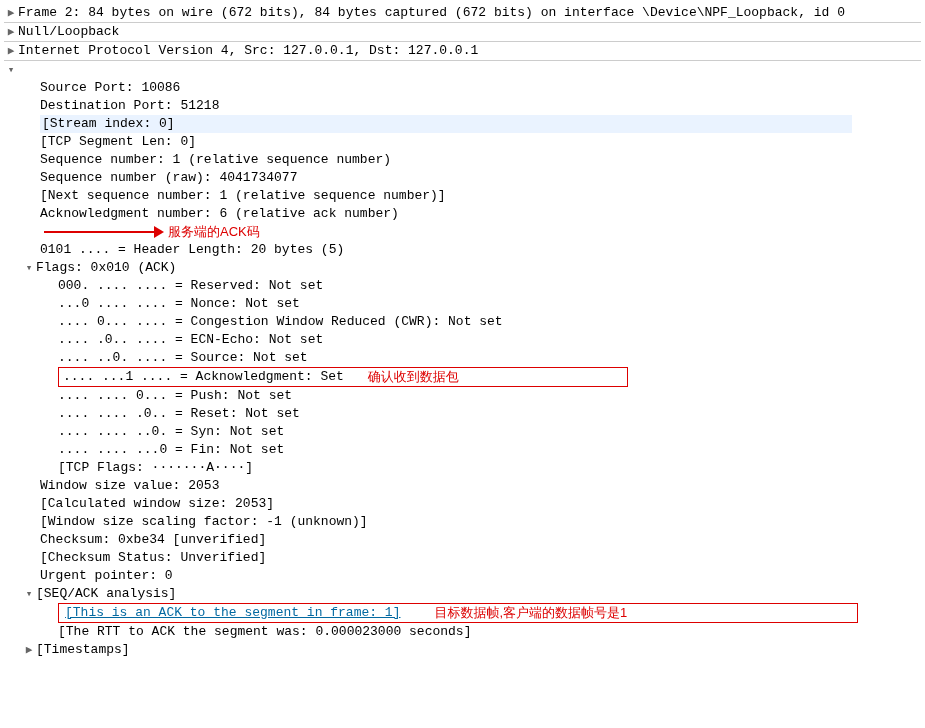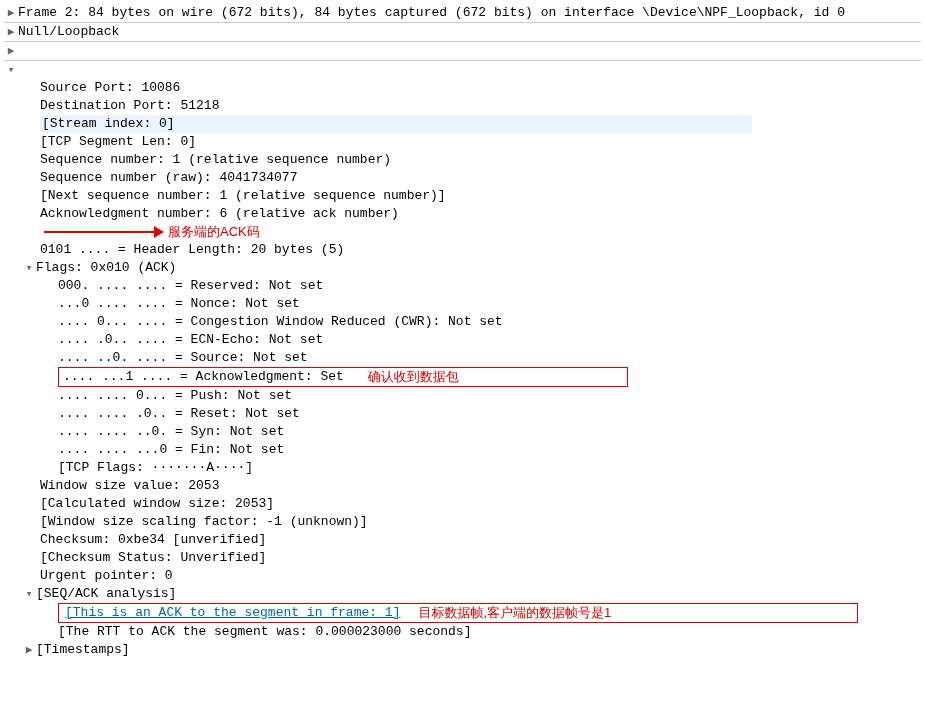--- a/index.html
+++ b/index.html
@@ -53,39 +53,40 @@
   .arrow::after {
     content: "";
     position: absolute;
     right: 0;
     top: -1px;
     border-left: 10px solid #d00;
     border-top: 6px solid transparent;
     border-bottom: 6px solid transparent;
   }
   .hr { border-top: 1px solid #ccc; margin: 0; }
-  .fillwide { width: 712px; box-sizing: border-box; }
+  .fillwide { width: 812px; box-sizing: border-box; }
 </style>
 </head>
 <body>
 
 <div class="row">
   <span class="caret">▶</span>
   <span class="txt">Frame 2: 84 bytes on wire (672 bits), 84 bytes captured (672 bits) on interface \Device\NPF_Loopback, id 0</span>
 </div>
 <div class="hr"></div>
 
 <div class="row">
   <span class="caret">▶</span>
   <span class="txt">Null/Loopback</span>
 </div>
 <div class="hr"></div>
 
 <div class="row">
   <span class="caret">▶</span>
+  <span class="txt">Internet Protocol Version 4, Src: 127.0.0.1, Dst: 127.0.0.1</span>
 </div>
 <div class="hr"></div>
 
 <div class="row">
   <span class="caret">▾</span>
 </div>
 
 <div class="row">
   <span class="sp pad2"></span>
     <span class="txt">Source Port: 10086</span>
@@ -209,21 +210,21 @@
 
 <div class="row">
   <span class="sp pad1"></span>
   <span class="caret">▾</span>
   <span class="txt">[SEQ/ACK analysis]</span>
 </div>
 <div class="row">
   <span class="sp pad3"></span>
   <span class="redbox-wide" style="width:790px;">
     <span class="link txt">[This is an ACK to the segment in frame: 1]</span>
-    <span class="anno" style="margin-left:16px">目标数据帧,客户端的数据帧号是1</span>
+    <span class="anno" style="margin-left:32px">目标数据帧,客户端的数据帧号是1</span>
   </span>
 </div>
 <div class="row">
     <span class="sp pad3"></span>
     <span class="txt">[The RTT to ACK the segment was: 0.000023000 seconds]</span>
   </div>
 
 <div class="row">
   <span class="sp pad1"></span>
   <span class="caret">▶</span>

